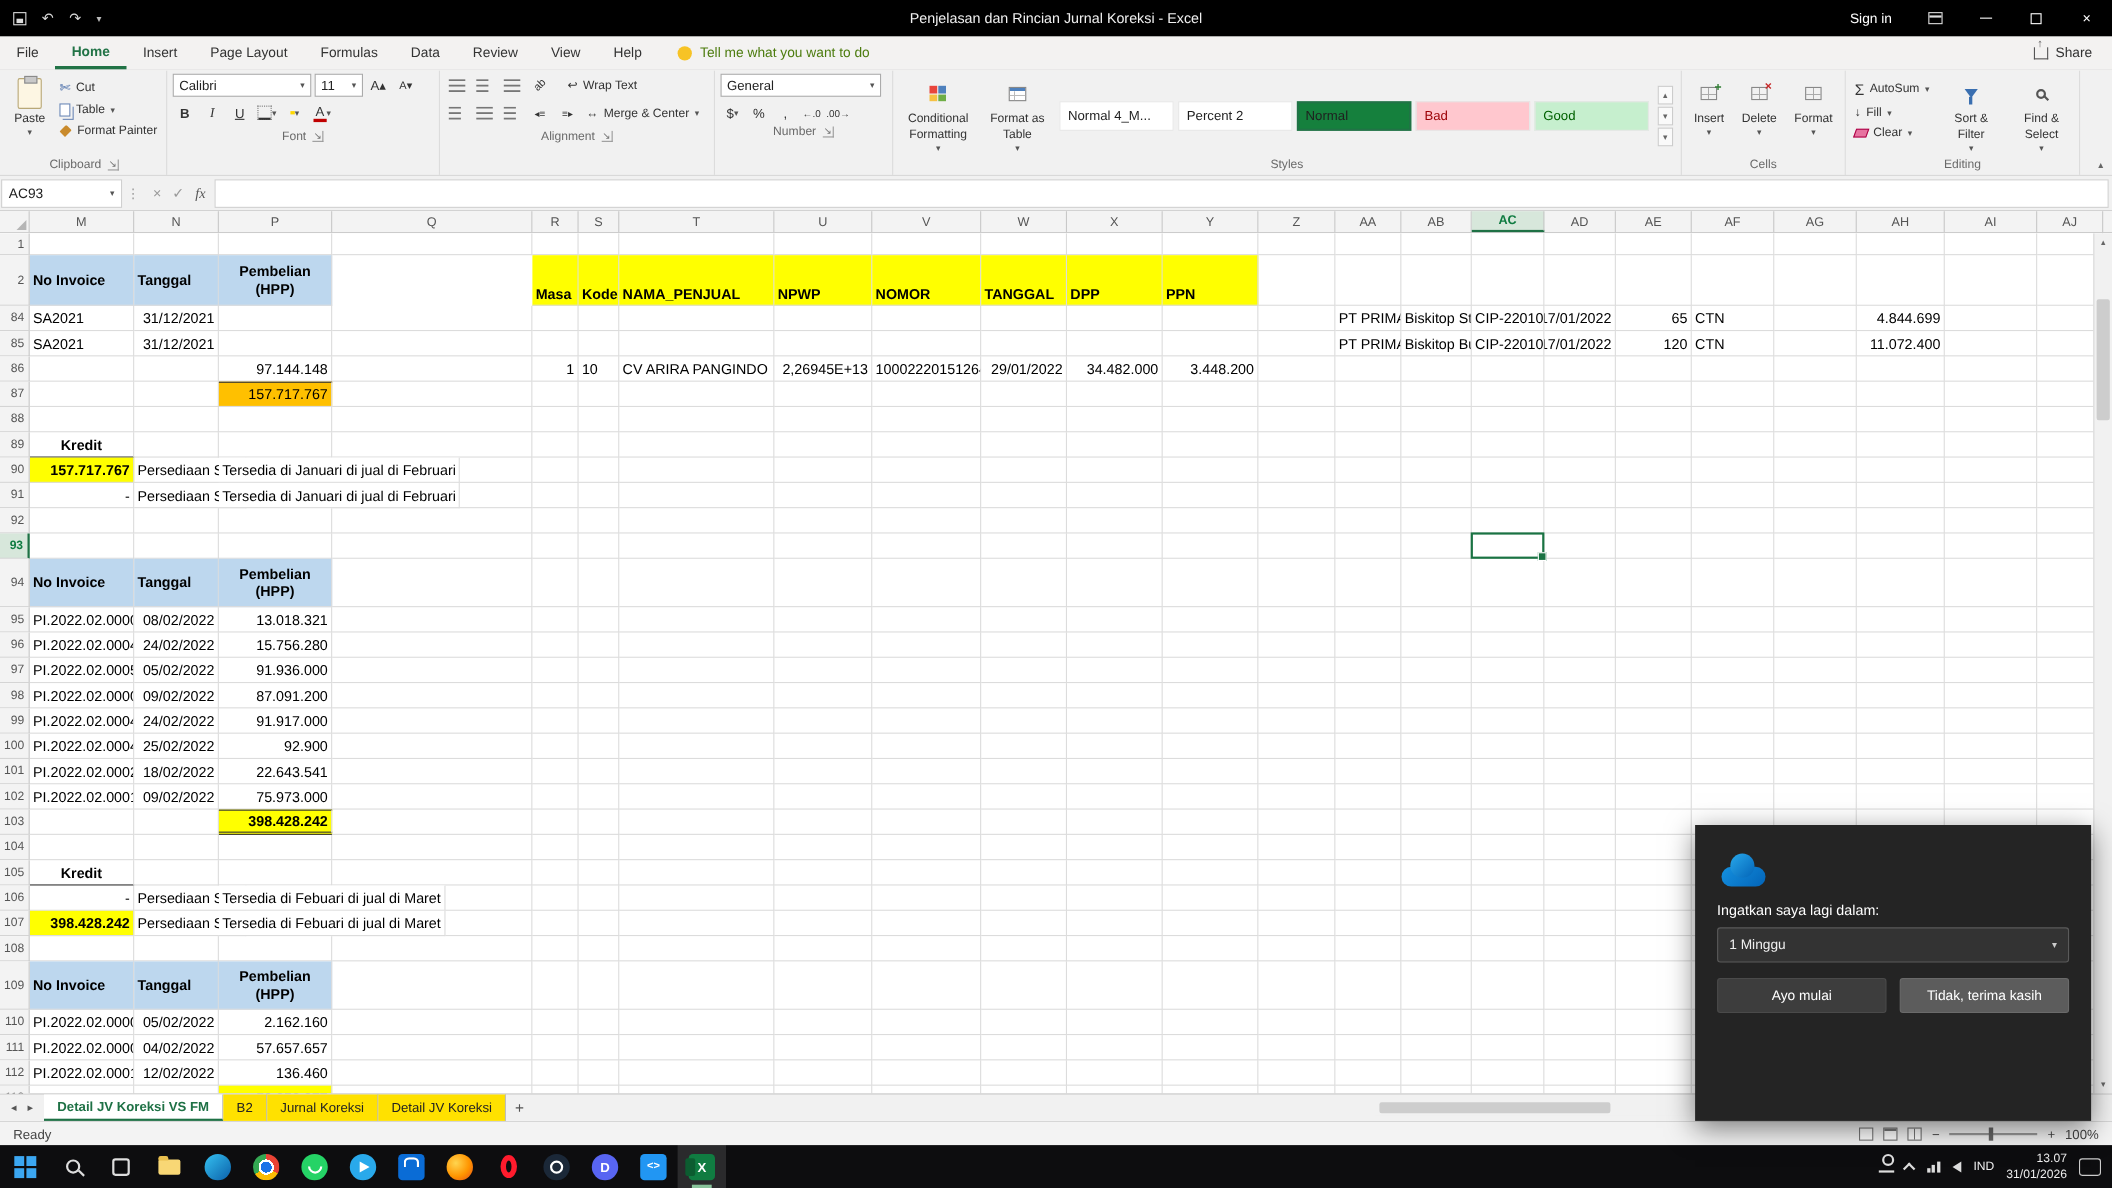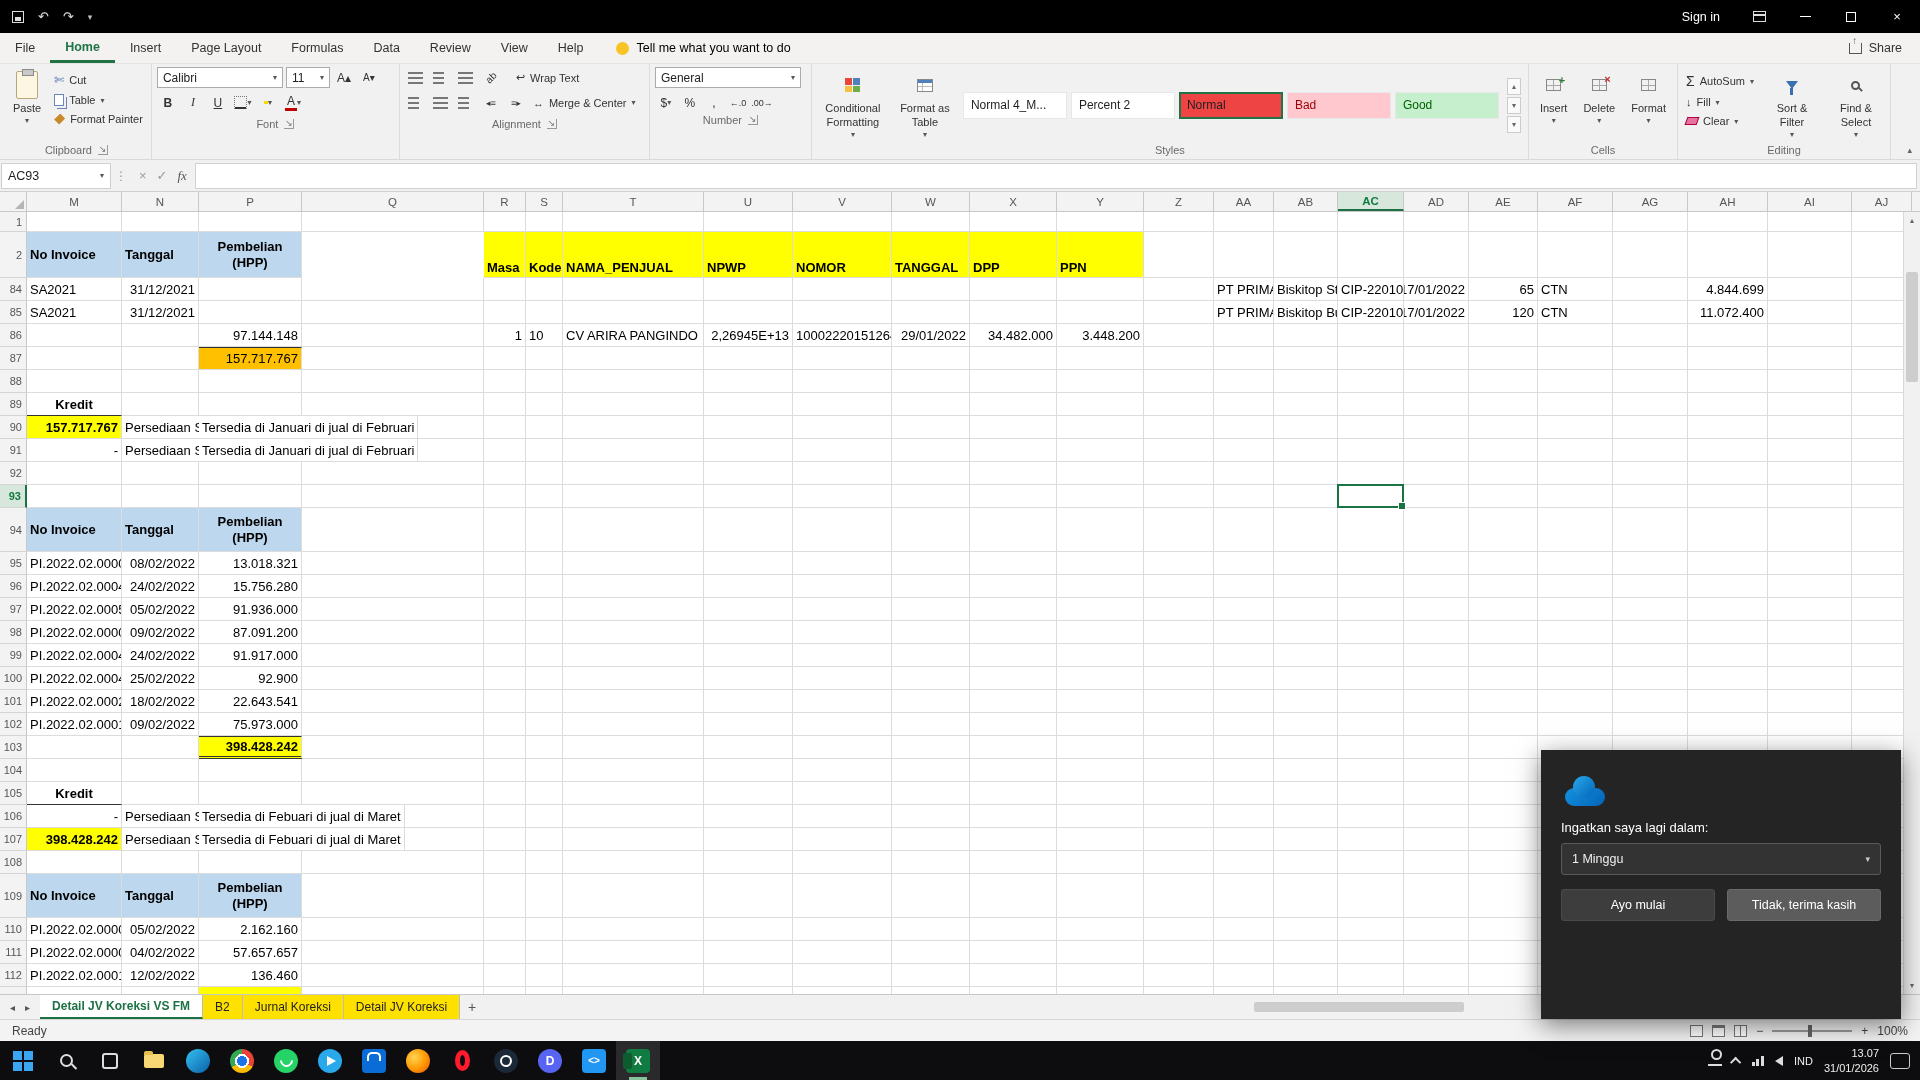--- a/index.html
+++ b/index.html
@@ -19,21 +19,21 @@
   .winctl { width:46px; height:100%; display:flex; align-items:center; justify-content:center; color:#fff; font-size:13px; }
   .ic-ribbonopt { width:13px; height:11px; border:1px solid #ddd; position:relative; }
   .ic-ribbonopt::after { content:""; position:absolute; top:2px; left:0; right:0; height:2px; background:#ddd; }
   .ic-min { width:11px; height:1px; background:#fff; }
   .ic-max { width:10px; height:10px; border:1px solid #fff; }
 
   
   .ribbontabs { height:31px; background:#f3f2f1; display:flex; align-items:stretch; font-size:12.5px; color:#333; border-bottom:1px solid #e4e4e4; }
   .rtab { padding:0 15px; display:flex; align-items:center; }
   .rtab.active { color:#217346; border-bottom:3px solid #217346; font-weight:bold; }
-  .tellme { display:flex; align-items:center; gap:7px; margin-left:18px; color:#000000; }
+  .tellme { display:flex; align-items:center; gap:7px; margin-left:18px; color:#4d7c0f; }
   .bulb { width:13px; height:13px; border-radius:50%; background:#f7c325; position:relative; }
   .rt-share { margin-left:auto; display:flex; align-items:center; gap:7px; padding-right:18px; color:#333; }
   .ic-share { width:13px; height:11px; border:1px solid #555; border-top:none; position:relative; }
   .ic-share::after { content:"↑"; position:absolute; top:-8px; left:2.5px; font-size:10px; color:#555; }
 
   
   .ribbon { height:96px; background:#f1f1f1; display:flex; align-items:stretch; border-bottom:1px solid #d9d9d9; overflow:hidden; position:relative; padding-left:2px; }
   .rgroup { display:flex; flex-direction:column; border-right:1px solid #dcdcdc; padding:3px 5px 0; position:relative; flex-shrink:0; }
   .rg-body { display:flex; flex:1; gap:4px; }
   .rg-label { text-align:center; font-size:11px; color:#6a6a6a; padding:1px 0 3px; display:flex; align-items:center; justify-content:center; gap:6px; }
@@ -213,20 +213,21 @@
 
 <div class="screen">
 
   <div class="titlebar">
     <div class="qat">
       <span class="ic-save"></span>
       <span class="uarr">↶</span>
       <span class="uarr">↷</span>
       <span class="caret">▾</span>
     </div>
+    <div class="tb-title">Penjelasan dan Rincian Jurnal Koreksi  -  Excel</div>
     <div class="tb-right">
       <div class="signin">Sign in</div>
       <div class="winctl">
           <span class="ic-ribbonopt"></span>
         </div>
       <div class="winctl">
           <span class="ic-min"></span>
         </div>
       <div class="winctl">
           <span class="ic-max"></span>
@@ -407,21 +408,21 @@
           <span class="bicon">
               <span class="ic-table"></span>
             </span>
           <span>Format as Table</span>
             <span class="caretdn">▾</span>
         </div>
         <div class="gallery" id="style-gallery">
             <div class="galrow">
               <div class="chip" style="background: rgb(255, 255, 255); color: rgb(31, 31, 31);">Normal 4_M...</div>
               <div class="chip" style="background: rgb(255, 255, 255); color: rgb(31, 31, 31);">Percent 2</div>
-              <div class="chip selected" style="background: #ef4444; color: rgb(31, 31, 31);">Normal</div>
+              <div class="chip selected" style="background: #15803d; color: rgb(31, 31, 31);">Normal</div>
               <div class="chip" style="background: rgb(255, 199, 206); color: rgb(156, 0, 6);">Bad</div>
               <div class="chip" style="background: rgb(198, 239, 206); color: rgb(0, 97, 0);">Good</div>
             </div>
           </div>
         <div class="galscroll">
           <div>▴</div>
           <div>▾</div>
           <div>▾</div>
         </div>
       </div>

